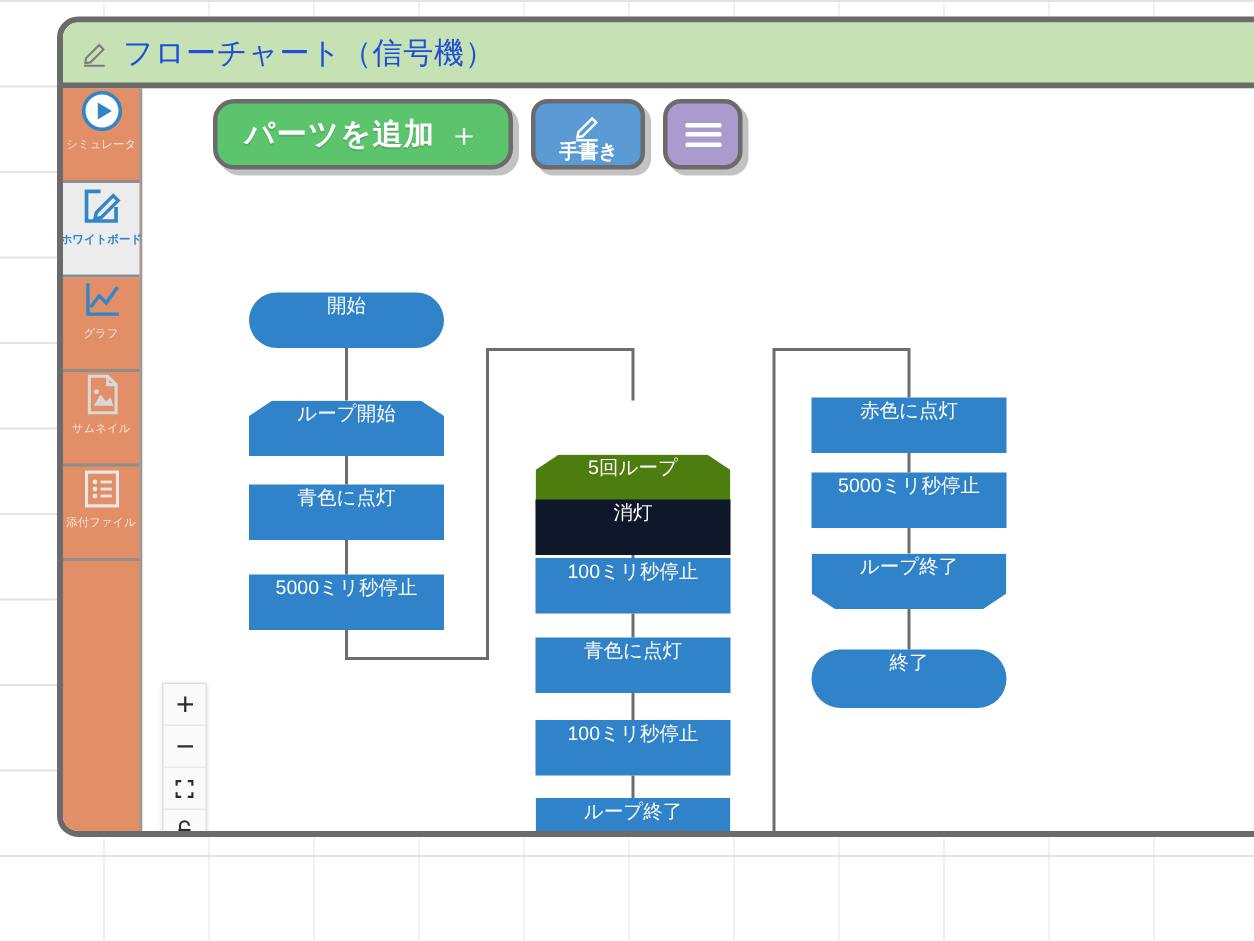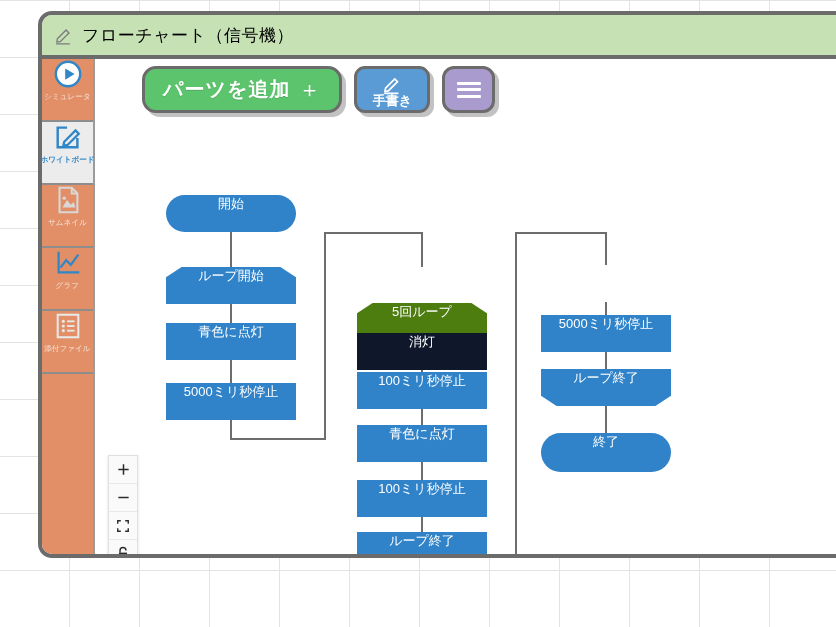--- a/index.html
+++ b/index.html
@@ -23,21 +23,21 @@
     position:absolute;left:38px;top:11px;width:830px;height:547px;
     border:4px solid #6b6b6b;border-radius:14px;
     background:#ffffff;box-sizing:border-box;overflow:hidden;
   }
   #titlebar{
     height:44px;background:#c6e2b5;display:flex;align-items:center;
     padding-left:12px;box-sizing:border-box;
     border-bottom:4px solid #6b6b6b;
   }
   #titlebar .pen{width:20px;height:20px;flex:none;margin-right:8px;}
-  #title-text{font-size:17px;color:#000000;letter-spacing:.5px;font-family:Liberation Mono, monospace;}
+  #title-text{font-size:20px;color:#1d4ed8;letter-spacing:.5px;font-family:Liberation Mono, monospace;}
   #body-row{display:flex;height:499px;}
 
   
   #sidebar{
     width:53px;flex:none;background:#e28f67;
     border-right:2px solid #9b9b9b;box-sizing:border-box;
   }
   .side-item{
     height:63px;display:flex;flex-direction:column;align-items:center;
     gap:2px;border-bottom:2px solid #8d8d8d;
@@ -129,34 +129,34 @@
         <div class="side-item active">
           <svg class="ico" viewBox="0 0 32 32">
             <path d="M26 17 L26 27 L5 27 L5 6 L15 6" fill="none" stroke="#2f86c8" stroke-width="2.6"></path>
             <path d="M12 21 L24 9 L27.5 12.5 L15.5 24.5 L11 25.5 Z" fill="none" stroke="#2f86c8" stroke-width="2.4"></path>
           </svg>
           <span class="lbl">ホワイトボード</span>
         </div>
 
         <div class="side-item">
           <svg class="ico" viewBox="0 0 32 32">
+            <path d="M6 4 L6 26 L28 26" fill="none" stroke="#2f86c8" stroke-width="2.4"></path>
+            <path d="M8 21 L14 13 L19 18 L27 7" fill="none" stroke="#2f86c8" stroke-width="2.4"></path>
+          </svg>
+          <span class="lbl">グラフ</span>
+        </div>
+
+        <div class="side-item">
+          <svg class="ico" viewBox="0 0 32 32">
             <path d="M7 3 L20 3 L26 9 L26 29 L7 29 Z" fill="none" stroke="#d8d8d8" stroke-width="2.2"></path>
             <path d="M20 3 L20 9 L26 9" fill="none" stroke="#d8d8d8" stroke-width="2.2"></path>
             <path d="M10 24 L15 16 L19 21 L22 18 L24 24 Z" fill="#d8d8d8"></path>
             <circle cx="12" cy="14" r="1.8" fill="#d8d8d8"></circle>
           </svg>
           <span class="lbl gray">サムネイル</span>
-        </div>
-
-        <div class="side-item">
-          <svg class="ico" viewBox="0 0 32 32">
-            <path d="M6 4 L6 26 L28 26" fill="none" stroke="#2f86c8" stroke-width="2.4"></path>
-            <path d="M8 21 L14 13 L19 18 L27 7" fill="none" stroke="#2f86c8" stroke-width="2.4"></path>
-          </svg>
-          <span class="lbl">グラフ</span>
         </div>
 
         <div class="side-item">
           <svg class="ico" viewBox="0 0 32 32">
             <rect x="5" y="4" width="22" height="24" fill="none" stroke="#e8e8e8" stroke-width="2.2"></rect>
             <circle cx="11" cy="11" r="1.7" fill="#e8e8e8"></circle>
               <rect x="15" y="10" width="8" height="2" fill="#e8e8e8"></rect>
             <circle cx="11" cy="16" r="1.7" fill="#e8e8e8"></circle>
               <rect x="15" y="15" width="8" height="2" fill="#e8e8e8"></rect>
             <circle cx="11" cy="21" r="1.7" fill="#e8e8e8"></circle>
@@ -209,20 +209,23 @@
             </div>
             <div class="node rect" style="left: 262px; top: 366px; width: 130px; height: 37px; background: rgb(48, 131, 201);">
               <span>青色に点灯</span>
             </div>
             <div class="node rect" style="left: 262px; top: 421px; width: 130px; height: 37px; background: rgb(48, 131, 201);">
               <span>100ミリ秒停止</span>
             </div>
             <div class="node loop-end" style="left: 262px; top: 473px; width: 130px; height: 37px; background: rgb(48, 131, 201);">
               <span>ループ終了</span>
             </div>
+            <div class="node rect" style="left: 446px; top: 206px; width: 130px; height: 37px; background: rgb(48, 131, 201);">
+              <span>赤色に点灯</span>
+            </div>
             <div class="node rect" style="left: 446px; top: 256px; width: 130px; height: 37px; background: rgb(48, 131, 201);">
               <span>5000ミリ秒停止</span>
             </div>
             <div class="node loop-end" style="left: 446px; top: 310px; width: 130px; height: 37px; background: rgb(48, 131, 201);">
               <span>ループ終了</span>
             </div>
             <div class="node term" style="left: 446px; top: 374px; width: 130px; height: 39px; background: rgb(48, 131, 201);">
               <span>終了</span>
             </div>
           </div>

